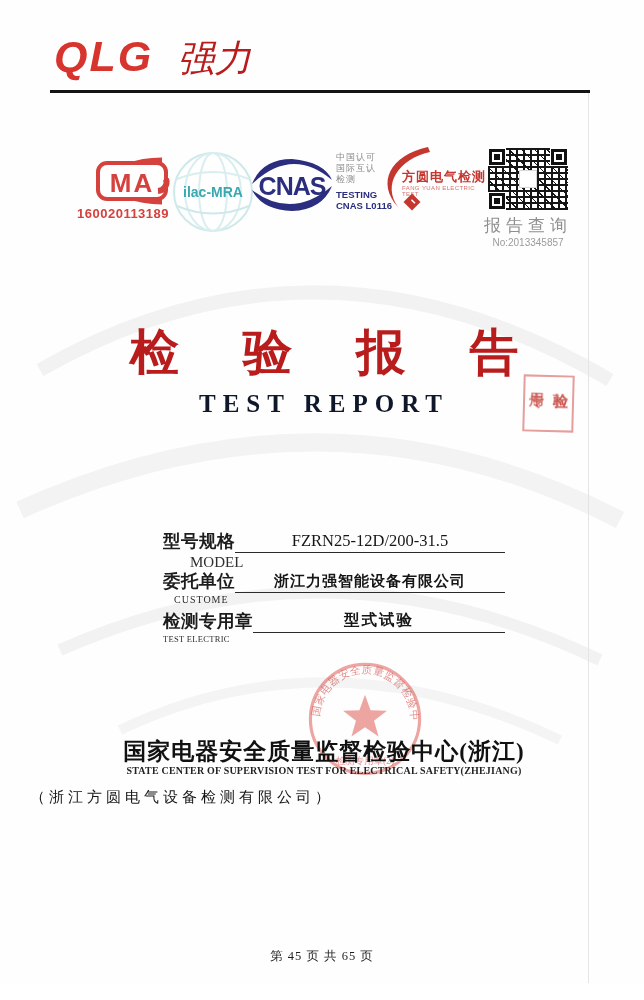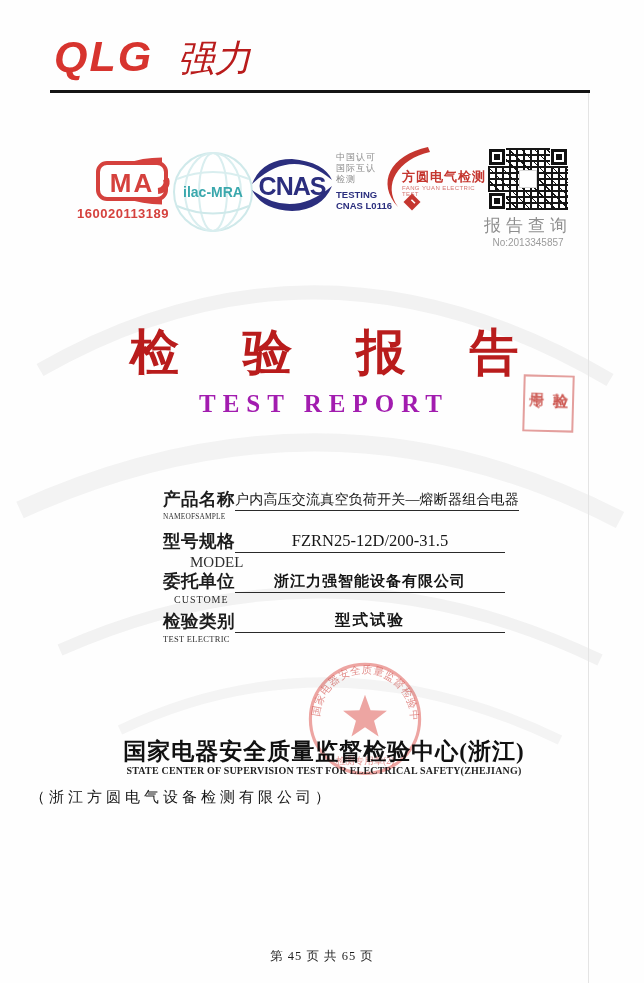--- a/index.html
+++ b/index.html
@@ -50,21 +50,21 @@
   .f-tl { left:0; top:0; } .f-tr { right:0; top:0; } .f-bl { left:0; bottom:0; }
   .qr-center { position:absolute; left:31px; top:22px; width:18px; height:18px; background:#fff;
                border:1px solid #d8d8d8; }
   .qr-cap { margin-top:4px; font-size:17px; color:#8f8f8f; letter-spacing:5px; }
   .qr-num { font-size:10px; color:#9b9b9b; font-family:"Liberation Sans",sans-serif; }
 
   
   .title-cn { left:30px; right:26px; top:320px; text-align:center;
               font-size:49px; font-weight:bold; letter-spacing:26px; text-indent:26px; color:#b91c1c; }
   .title-en { left:30px; right:26px; top:390px; text-align:center;
-              font-size:25px; font-weight:bold; letter-spacing:7px; color:#a21caf; }
+              font-size:25px; font-weight:bold; letter-spacing:7px; color:#0f172a; }
 
   .side-stamp { left:523px; top:375px; width:51px; height:57px;
                 border:2px solid rgba(205,80,76,.55); transform:rotate(1.5deg);
                 display:flex; flex-direction:row-reverse; justify-content:center; gap:4px;
                 padding-top:4px; overflow:hidden; }
   .side-stamp span { writing-mode:vertical-rl; font-size:15px; line-height:20px;
                      color:rgba(200,72,66,.7); font-weight:bold; filter:blur(.3px); }
 
   
   .field { left:163px; width:342px; }
@@ -177,44 +177,37 @@
   </div>
 
   <div class="abs title-cn">检 验 报 告</div>
   <div class="abs title-en">TEST REPORT</div>
 
   <div class="abs side-stamp">
     <span>检验</span>
     <span>专用</span>
   </div>
 
-  <div class="abs field f1">
-    <div class="frow">
-      <span class="flabel">产品名称</span>
-      <span class="fvalue">户内高压交流真空负荷开关—熔断器组合电器</span>
-    </div>
-    <div class="fsub">NAMEOFSAMPLE</div>
-  </div>
   <div class="abs field f2">
     <div class="frow">
       <span class="flabel">型号规格</span>
       <span class="fvalue">FZRN25-12D/200-31.5</span>
     </div>
     <div class="fsub">MODEL</div>
   </div>
   <div class="abs field f3">
     <div class="frow">
       <span class="flabel">委托单位</span>
       <span class="fvalue">浙江力强智能设备有限公司</span>
     </div>
     <div class="fsub">CUSTOME</div>
   </div>
   <div class="abs field f4">
     <div class="frow">
-      <span class="flabel">检验类别</span>
+      <span class="flabel">检测专用章</span>
       <span class="fvalue">型式试验</span>
     </div>
     <div class="fsub">TEST ELECTRIC</div>
   </div>
 
   <div class="abs center-cn">国家电器安全质量监督检验中心(浙江)</div>
   <div class="abs center-en">STATE CENTER OF SUPERVISION TEST FOR ELECTRICAL SAFETY(ZHEJIANG)</div>
   <div class="abs company">（浙江方圆电气设备检测有限公司）</div>
 
   <svg class="abs foot-stamp" width="126" height="126" viewBox="0 0 120 120">

